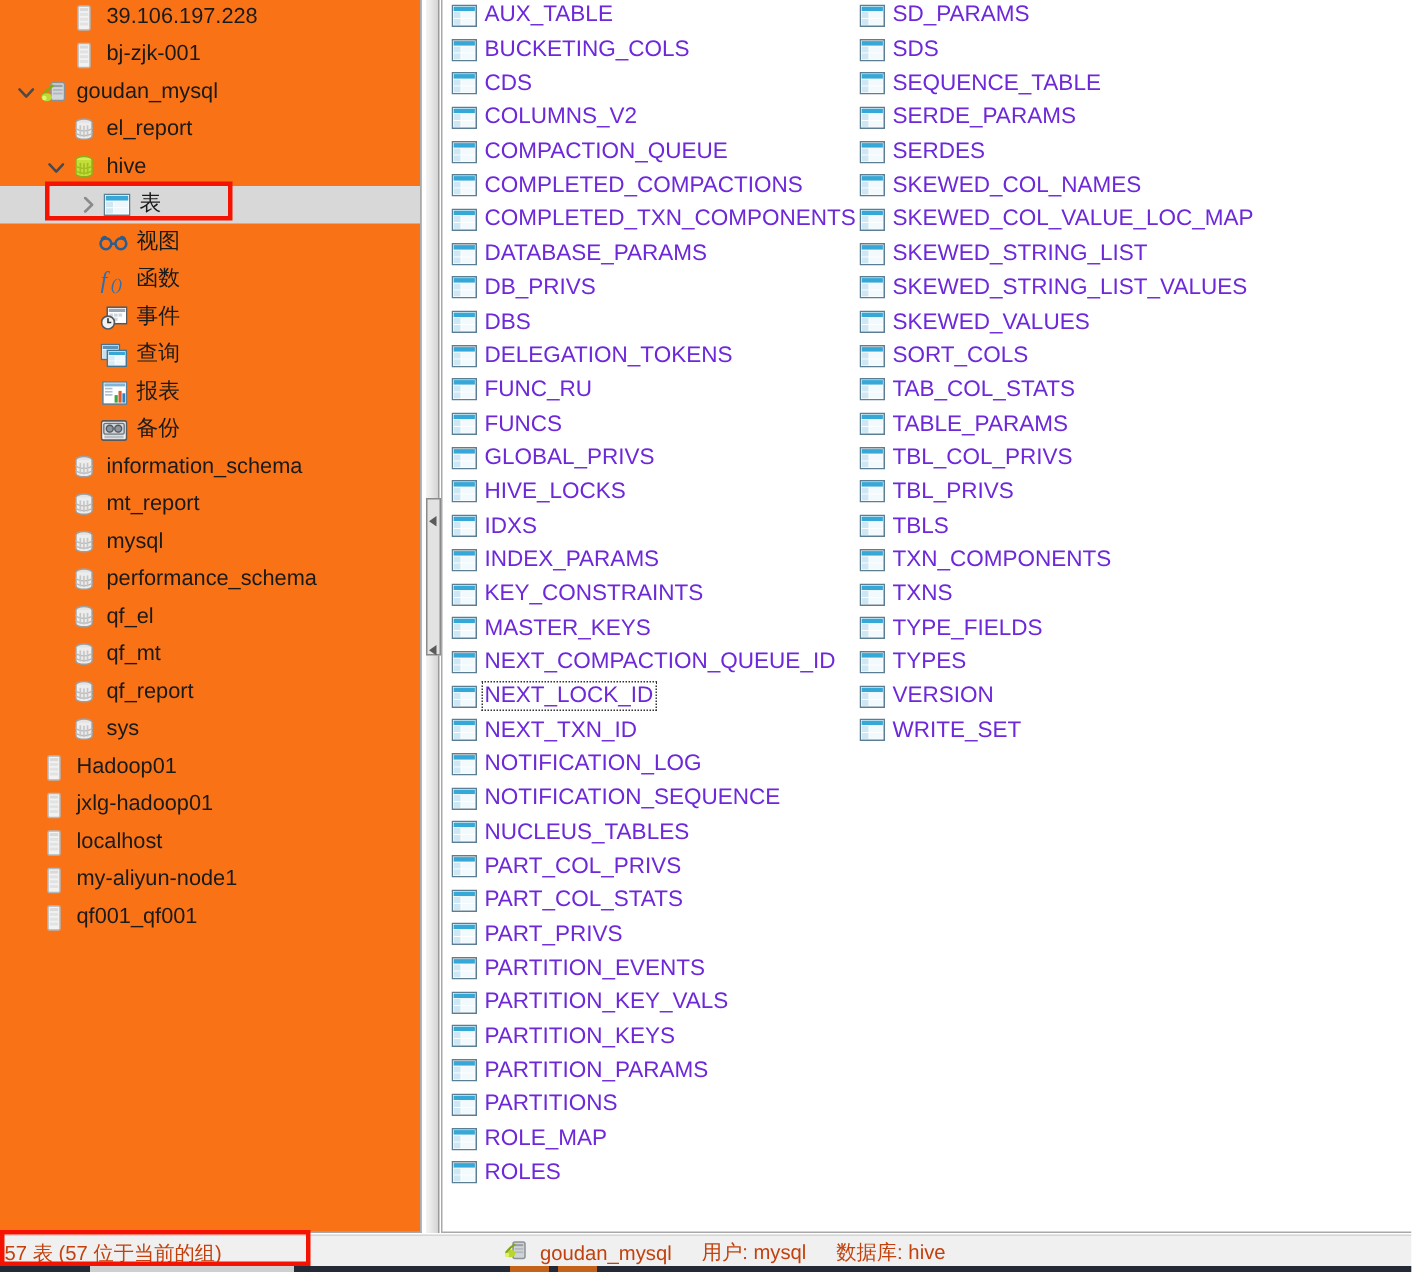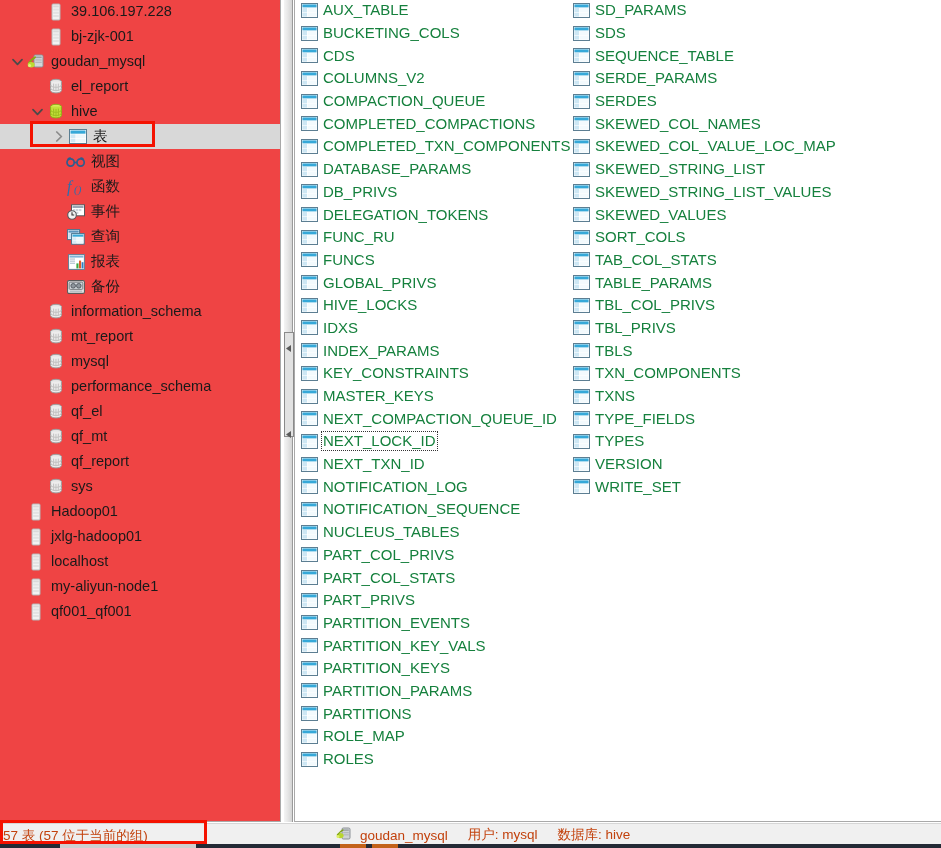--- a/index.html
+++ b/index.html
@@ -14,21 +14,21 @@
     position: relative;
     width: 941px; height: 848px;
     background: #ffffff;
   }
 
   
   #tree-pane {
     position: absolute;
     left: 0; top: -1px;
     width: 281px; height: 823px;
-    background: #ef4444;
+    background: #f97316;
     border: 1px solid #a9a9a9;
     border-left: none;
     border-top: none;
     overflow: hidden;
   }
   .tree-row {
     position: relative;
     height: 25px;
     display: flex;
     align-items: center;
@@ -110,21 +110,21 @@
     position: absolute;
     top: 0;
   }
   #col-1 { left: 5px; }
   #col-2 { left: 277px; }
   .obj-row {
     height: 22.7px;
     display: flex;
     align-items: center;
     font-size: 15px;
-    color: #15803d;
+    color: #6d28d9;
     white-space: nowrap;
     cursor: default;
     padding-left: 1px;
   }
   .obj-row .tbl-icon {
     flex: 0 0 17px;
     width: 17px; height: 15px;
     margin-right: 4px;
   }
   .obj-row .obj-label {
@@ -680,20 +680,31 @@
         <div class="obj-row">
           <span class="tbl-icon"><svg width="17" height="15" viewBox="0 0 17 15">
               <rect x="0.5" y="0.5" width="16" height="14" fill="#ffffff" stroke="#5c7e92" stroke-width="1"></rect>
               <rect x="1.4" y="1.4" width="14.2" height="3" fill="#35a8d8"></rect>
               <rect x="1.4" y="5" width="4.6" height="4" fill="#cde7f4"></rect>
               <rect x="6.6" y="5" width="9" height="4" fill="#f3fafd"></rect>
               <rect x="1.4" y="9.6" width="4.6" height="4" fill="#cde7f4"></rect>
               <rect x="6.6" y="9.6" width="9" height="4" fill="#f3fafd"></rect>
             </svg></span>
           <span class="obj-label">DB_PRIVS</span>
+        </div>
+        <div class="obj-row">
+          <span class="tbl-icon"><svg width="17" height="15" viewBox="0 0 17 15">
+              <rect x="0.5" y="0.5" width="16" height="14" fill="#ffffff" stroke="#5c7e92" stroke-width="1"></rect>
+              <rect x="1.4" y="1.4" width="14.2" height="3" fill="#35a8d8"></rect>
+              <rect x="1.4" y="5" width="4.6" height="4" fill="#cde7f4"></rect>
+              <rect x="6.6" y="5" width="9" height="4" fill="#f3fafd"></rect>
+              <rect x="1.4" y="9.6" width="4.6" height="4" fill="#cde7f4"></rect>
+              <rect x="6.6" y="9.6" width="9" height="4" fill="#f3fafd"></rect>
+            </svg></span>
+          <span class="obj-label">DBS</span>
         </div>
         <div class="obj-row">
           <span class="tbl-icon"><svg width="17" height="15" viewBox="0 0 17 15">
               <rect x="0.5" y="0.5" width="16" height="14" fill="#ffffff" stroke="#5c7e92" stroke-width="1"></rect>
               <rect x="1.4" y="1.4" width="14.2" height="3" fill="#35a8d8"></rect>
               <rect x="1.4" y="5" width="4.6" height="4" fill="#cde7f4"></rect>
               <rect x="6.6" y="5" width="9" height="4" fill="#f3fafd"></rect>
               <rect x="1.4" y="9.6" width="4.6" height="4" fill="#cde7f4"></rect>
               <rect x="6.6" y="9.6" width="9" height="4" fill="#f3fafd"></rect>
             </svg></span>

